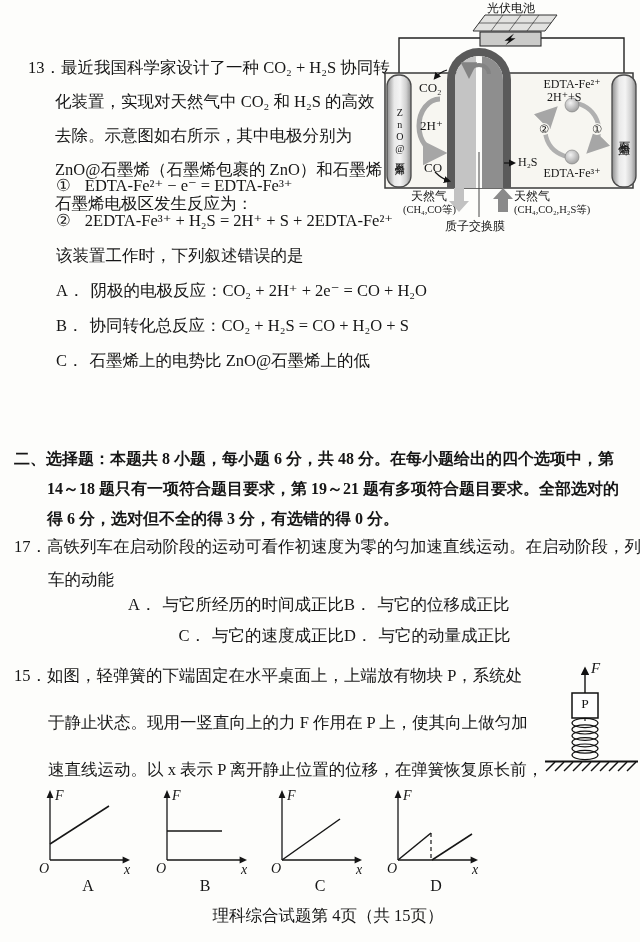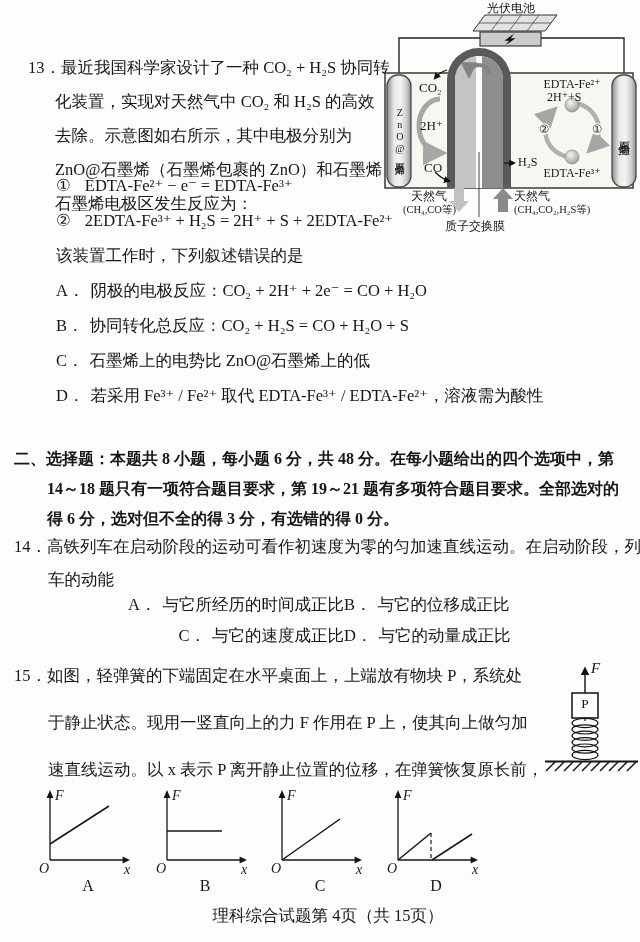--- a/index.html
+++ b/index.html
@@ -78,23 +78,20 @@
     </div>
     <div class="line">该装置工作时，下列叙述错误的是</div>
     <div class="line">
       <span class="opt-label">A．</span><span>阴极的电极反应：CO₂ + 2H⁺ + 2e⁻ = CO + H₂O</span>
     </div>
     <div class="line">
       <span class="opt-label">B．</span><span>协同转化总反应：CO₂ + H₂S = CO + H₂O + S</span>
     </div>
     <div class="line">
       <span class="opt-label">C．</span><span>石墨烯上的电势比 ZnO@石墨烯上的低</span>
-    </div>
-    <div class="line">
-      <span class="opt-label">D．</span><span>若采用 Fe³⁺ / Fe²⁺ 取代 EDTA-Fe³⁺ / EDTA-Fe²⁺，溶液需为酸性</span>
     </div>
   </div>
 
   <div class="dg">
     <svg width="257" height="236" viewBox="0 0 257 236">
       <defs>
         <linearGradient id="eg" x1="0" y1="0" x2="1" y2="0">
           <stop offset="0" stop-color="#8d8d8d"></stop>
             <stop offset="0.3" stop-color="#e9e9e9"></stop>
           <stop offset="0.55" stop-color="#f4f4f4"></stop>
@@ -182,21 +179,21 @@
     <div class="lbl" style="left:62px;top:218px;font-size:12px;">质子交换膜</div>
   </div>
 
   <div class="sec2">
     <div class="line first">二、选择题：本题共 8 小题，每小题 6 分，共 48 分。在每小题给出的四个选项中，第</div>
     <div class="line">14～18 题只有一项符合题目要求，第 19～21 题有多项符合题目要求。全部选对的</div>
     <div class="line">得 6 分，选对但不全的得 3 分，有选错的得 0 分。</div>
   </div>
 
   <div class="q14">
-    <div class="line first">14．高铁列车在启动阶段的运动可看作初速度为零的匀加速直线运动。在启动阶段，列</div>
+    <div class="line first">17．高铁列车在启动阶段的运动可看作初速度为零的匀加速直线运动。在启动阶段，列</div>
     <div class="line">车的动能</div>
   </div>
   <div class="q14-opts">
     <div>
       <span class="opt-a"><span class="opt-label">A．</span><span>与它所经历的时间成正比</span></span><span class="opt-b"><span class="opt-label">B．</span><span>与它的位移成正比</span></span>
     </div>
     <div>
       <span class="opt-a"><span class="opt-label">C．</span><span>与它的速度成正比</span></span><span class="opt-b"><span class="opt-label">D．</span><span>与它的动量成正比</span></span>
     </div>
   </div>

